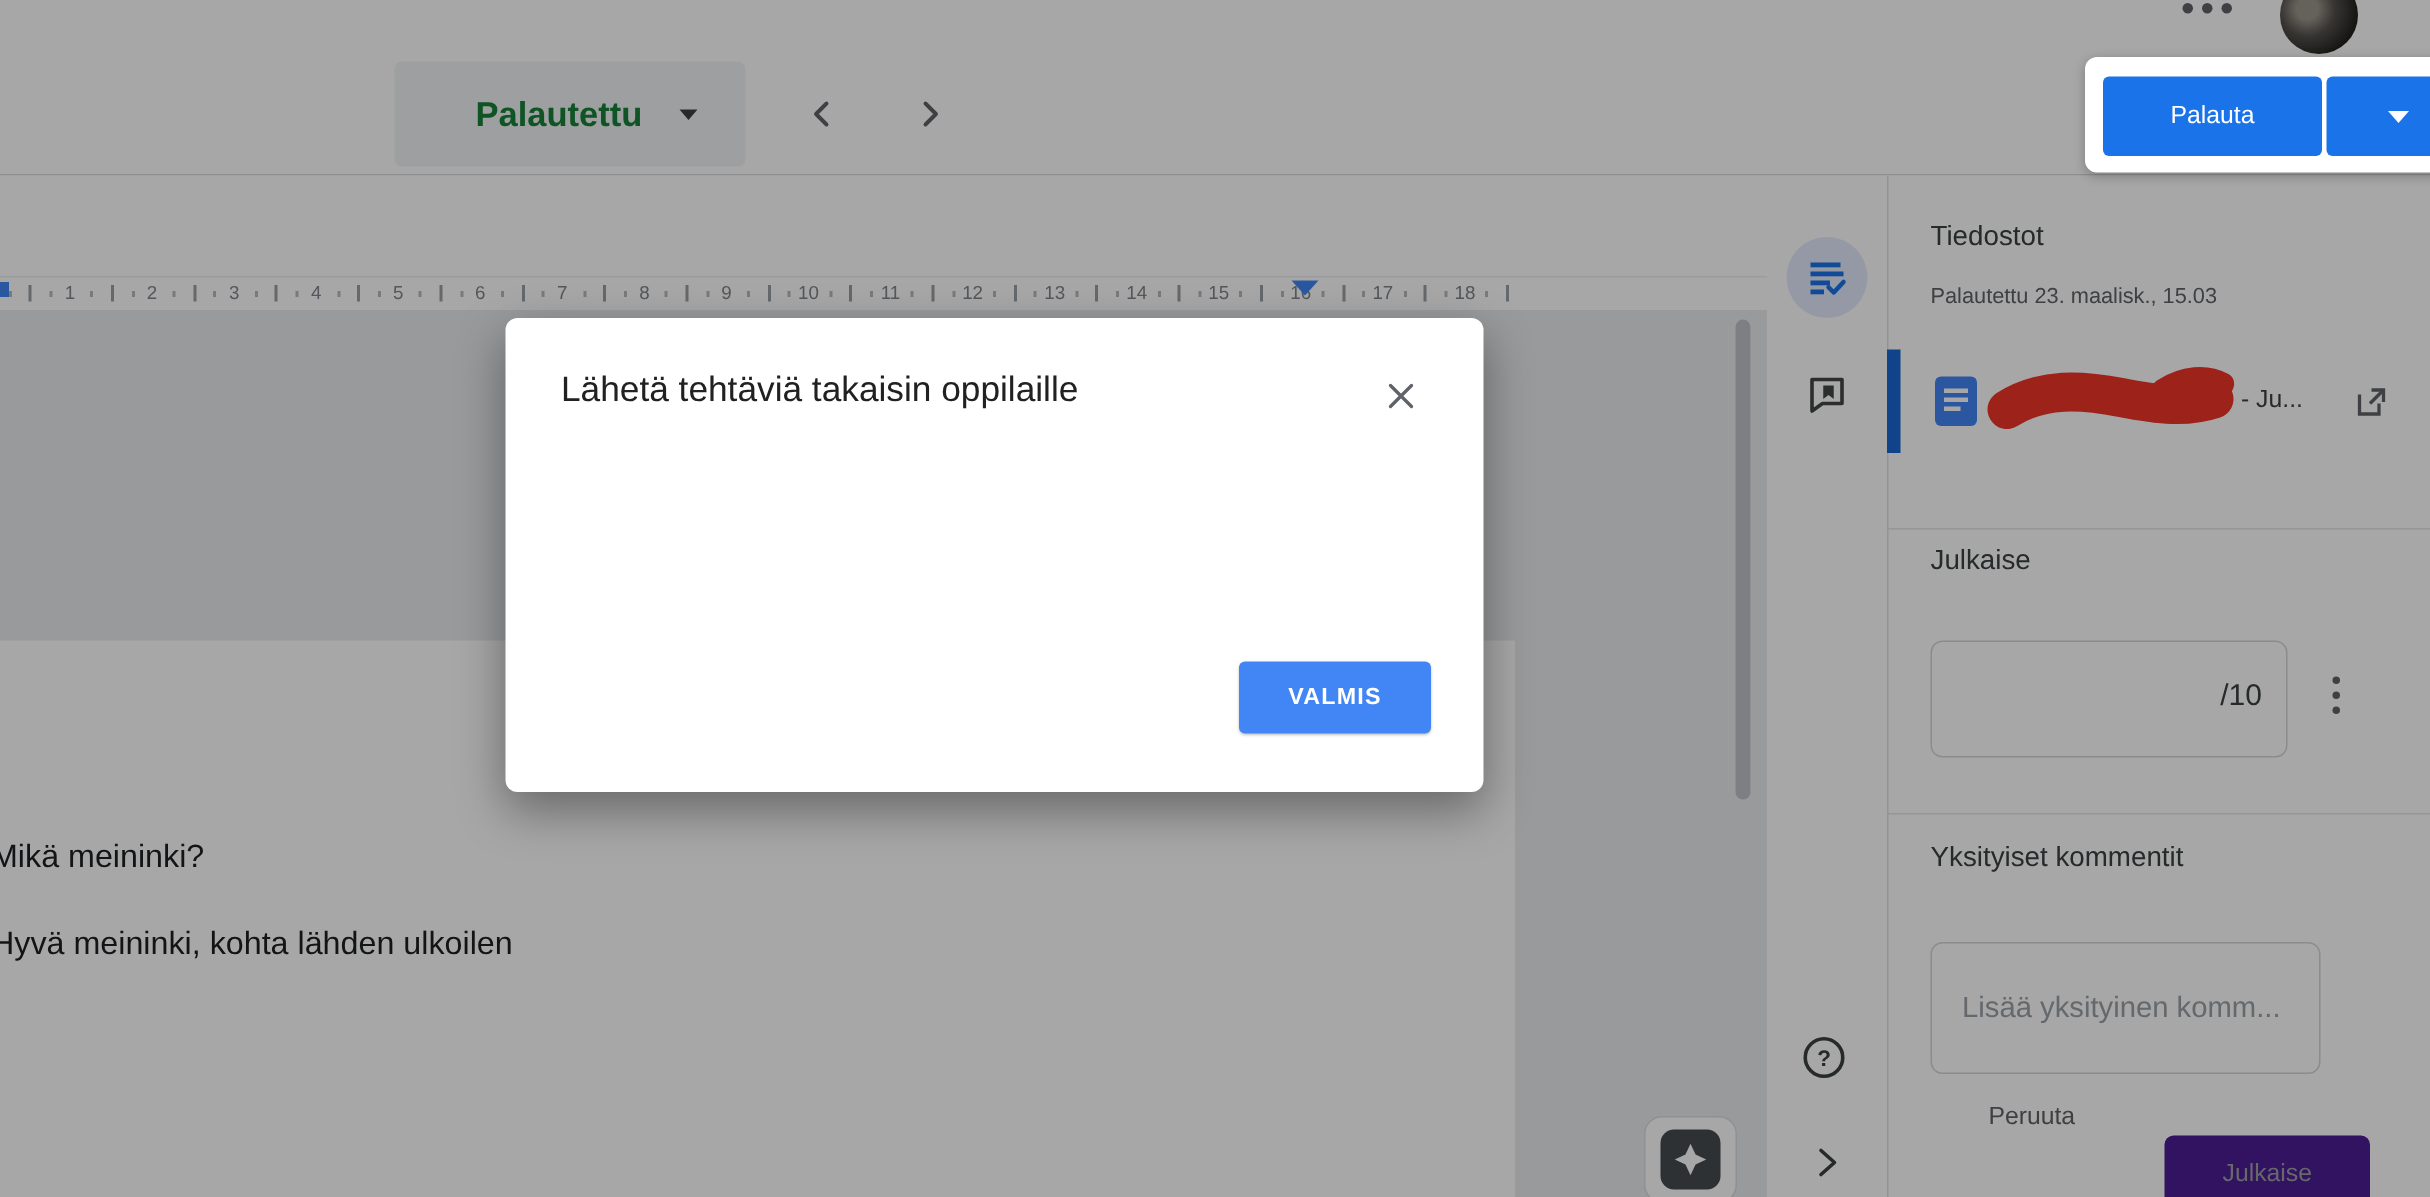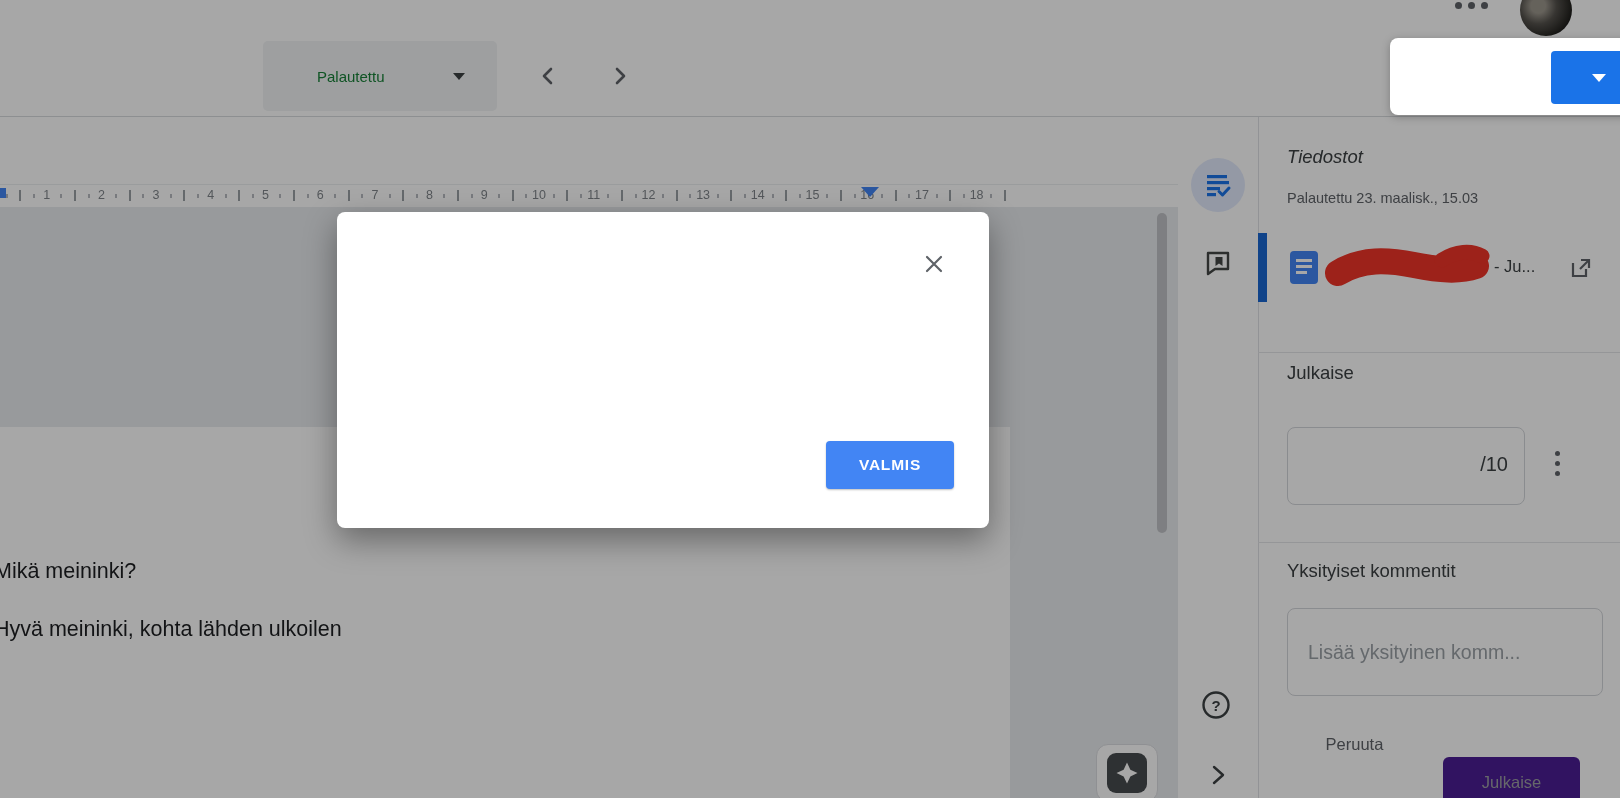--- a/index.html
+++ b/index.html
@@ -4,21 +4,21 @@
 <style>
   html,body{margin:0;padding:0;background:#fff;}
   #app{position:relative;width:1620px;height:798px;overflow:hidden;
        font-family:"Liberation Sans","DejaVu Sans",sans-serif;background:#fff;}
   .abs{position:absolute;}
 
   
   .hdr{left:0;top:0;width:1620px;height:117px;background:#fff;border-bottom:1px solid #d8dadd;box-sizing:border-box;}
   .chip{left:263px;top:41px;width:234px;height:70px;background:#f1f3f4;border-radius:5px;
         display:flex;align-items:center;cursor:pointer;}
-  .chip-label{margin-left:54px;font-size:15px;font-weight:400;color:#188038;}
+  .chip-label{margin-left:54px;font-size:23px;font-weight:700;color:#188038;}
   .caret{width:0;height:0;border-left:6px solid transparent;border-right:6px solid transparent;border-top:7px solid #3c4043;}
   .chip .caret{margin-left:auto;margin-right:32px;}
   .navchev{width:24px;height:24px;}
   .nav-prev{left:536px;top:64px;} .nav-next{left:608px;top:64px;}
   .hdr-dots{left:1455px;top:2px;display:flex;gap:6px;}
   .hdr-dots i{width:7px;height:7px;border-radius:50%;background:#5f6368;display:block;}
   .avatar{left:1520px;top:-16px;width:52px;height:52px;border-radius:50%;
           background:radial-gradient(circle at 35% 42%,#9b968c 0 16%,#55524d 40%,#201f1c 75%);}
 
   
@@ -49,38 +49,38 @@
   .explore-ic{position:absolute;left:10px;top:8px;width:40px;height:40px;background:#474b4e;border-radius:9px;display:flex;align-items:center;justify-content:center;}
 
   
   .rail{left:1178px;top:117px;width:80px;height:681px;background:#fff;}
   .grade-ic-wrap{left:1191px;top:158px;width:54px;height:54px;border-radius:50%;background:#e3eafc;display:flex;align-items:center;justify-content:center;cursor:pointer;}
   .rail-btn{display:flex;align-items:center;justify-content:center;cursor:pointer;}
 
   
   .panel{left:1258px;top:117px;width:362px;height:681px;background:#fff;border-left:1px solid #dfe1e5;box-sizing:border-box;}
   .sec-h{font-size:18.5px;font-weight:500;color:#3c4043;}
-  .files-h{left:1287px;top:146px;font-style:italic;} .date{left:1287px;top:190px;font-size:14.5px;color:#5f6368;}
+  .files-h{left:1287px;top:146px;} .date{left:1287px;top:190px;font-size:14.5px;color:#5f6368;}
   .file-bar{left:1258px;top:233px;width:9px;height:69px;background:#1967d2;}
   .file-row{left:1267px;top:233px;width:353px;height:69px;cursor:pointer;}
   .docs-ic{left:1290px;top:251px;width:28px;height:33px;background:#4285f4;border-radius:4px;}
   .docs-ic i{position:absolute;left:6px;height:3px;background:#fff;display:block;}
   .scribble{left:1324px;top:238px;}
   .fname{left:1494px;top:257px;font-size:16.5px;color:#3c4043;}
   .open-ic{left:1568px;top:255px;width:26px;height:26px;}
   .pdiv{left:1258px;width:362px;height:1px;background:#e4e6e9;}
   .pdiv1{top:352px;} .pdiv2{top:542px;}
   .grade-h{left:1287px;top:362px;}
   .grade-box{left:1287px;top:427px;width:238px;height:78px;border:1px solid #d3d6da;border-radius:8px;box-sizing:border-box;}
   .grade-input{position:absolute;left:8px;top:8px;width:150px;height:60px;border:none;outline:none;font-size:20px;background:transparent;}
   .grade-suffix{position:absolute;right:16px;top:25px;font-size:20px;color:#3c4043;}
   .kebab{left:1550px;top:451px;width:14px;height:34px;display:flex;flex-direction:column;align-items:center;gap:5px;cursor:pointer;}
   .kebab i{width:5px;height:5px;border-radius:50%;background:#5f6368;display:block;}
   .comm-h{left:1287px;top:560px;}
-  .comm-box{left:1287px;top:608px;width:316px;height:88px;border:1px solid #d3d6da;border-radius:8px;box-sizing:border-box;}
+  .comm-box{left:1287px;top:628px;width:260px;height:88px;border:1px solid #d3d6da;border-radius:8px;box-sizing:border-box;}
   .comm-input{position:absolute;left:0;top:0;width:100%;height:100%;border:none;outline:none;background:transparent;
               padding:0 20px;box-sizing:border-box;font-size:19.5px;color:#3c4043;font-family:inherit;}
   .comm-input::placeholder{color:#9aa0a6;}
   .cancel-btn{left:1302px;top:726px;width:105px;height:36px;display:flex;align-items:center;justify-content:center;
               font-size:16.5px;font-weight:500;color:#5f6368;cursor:pointer;border-radius:4px;}
   .publish-btn{left:1443px;top:717px;width:137px;height:51px;background:#4c1d95;border-radius:6px;
                display:flex;align-items:center;justify-content:center;font-size:16.5px;font-weight:500;color:#9c9fa3;cursor:default;margin-top:40px;}
 
   
   .scrim{left:0;top:0;width:1620px;height:798px;background:rgba(0,0,0,0.345);z-index:40;}
@@ -368,27 +368,29 @@
   <div class="abs sec-h comm-h">Yksityiset kommentit</div>
   <div class="abs comm-box">
     <input class="comm-input" placeholder="Lisää yksityinen komm..." style="">
   </div>
   <div class="abs cancel-btn">Peruuta</div>
   <div class="abs publish-btn">Julkaise</div>
 
   <div class="abs scrim"></div>
 
   <div class="abs dialog">
+    <div class="dlg-title">Lähetä tehtäviä takaisin oppilaille</div>
     <div class="dlg-close">
       <svg width="24" height="24" viewBox="0 0 24 24">
           <path d="M5 5 L19 19 M19 5 L5 19" stroke="#5f6368" stroke-width="2.2" stroke-linecap="round"></path>
         </svg>
     </div>
     <div class="dlg-confirm">VALMIS</div>
   </div>
 
   <div class="abs highlight">
+    <div class="hl-main">Palauta</div>
     <div class="hl-arrow">
       <span class="caret"></span>
     </div>
   </div>
 
 </div>
 
 </body></html>

